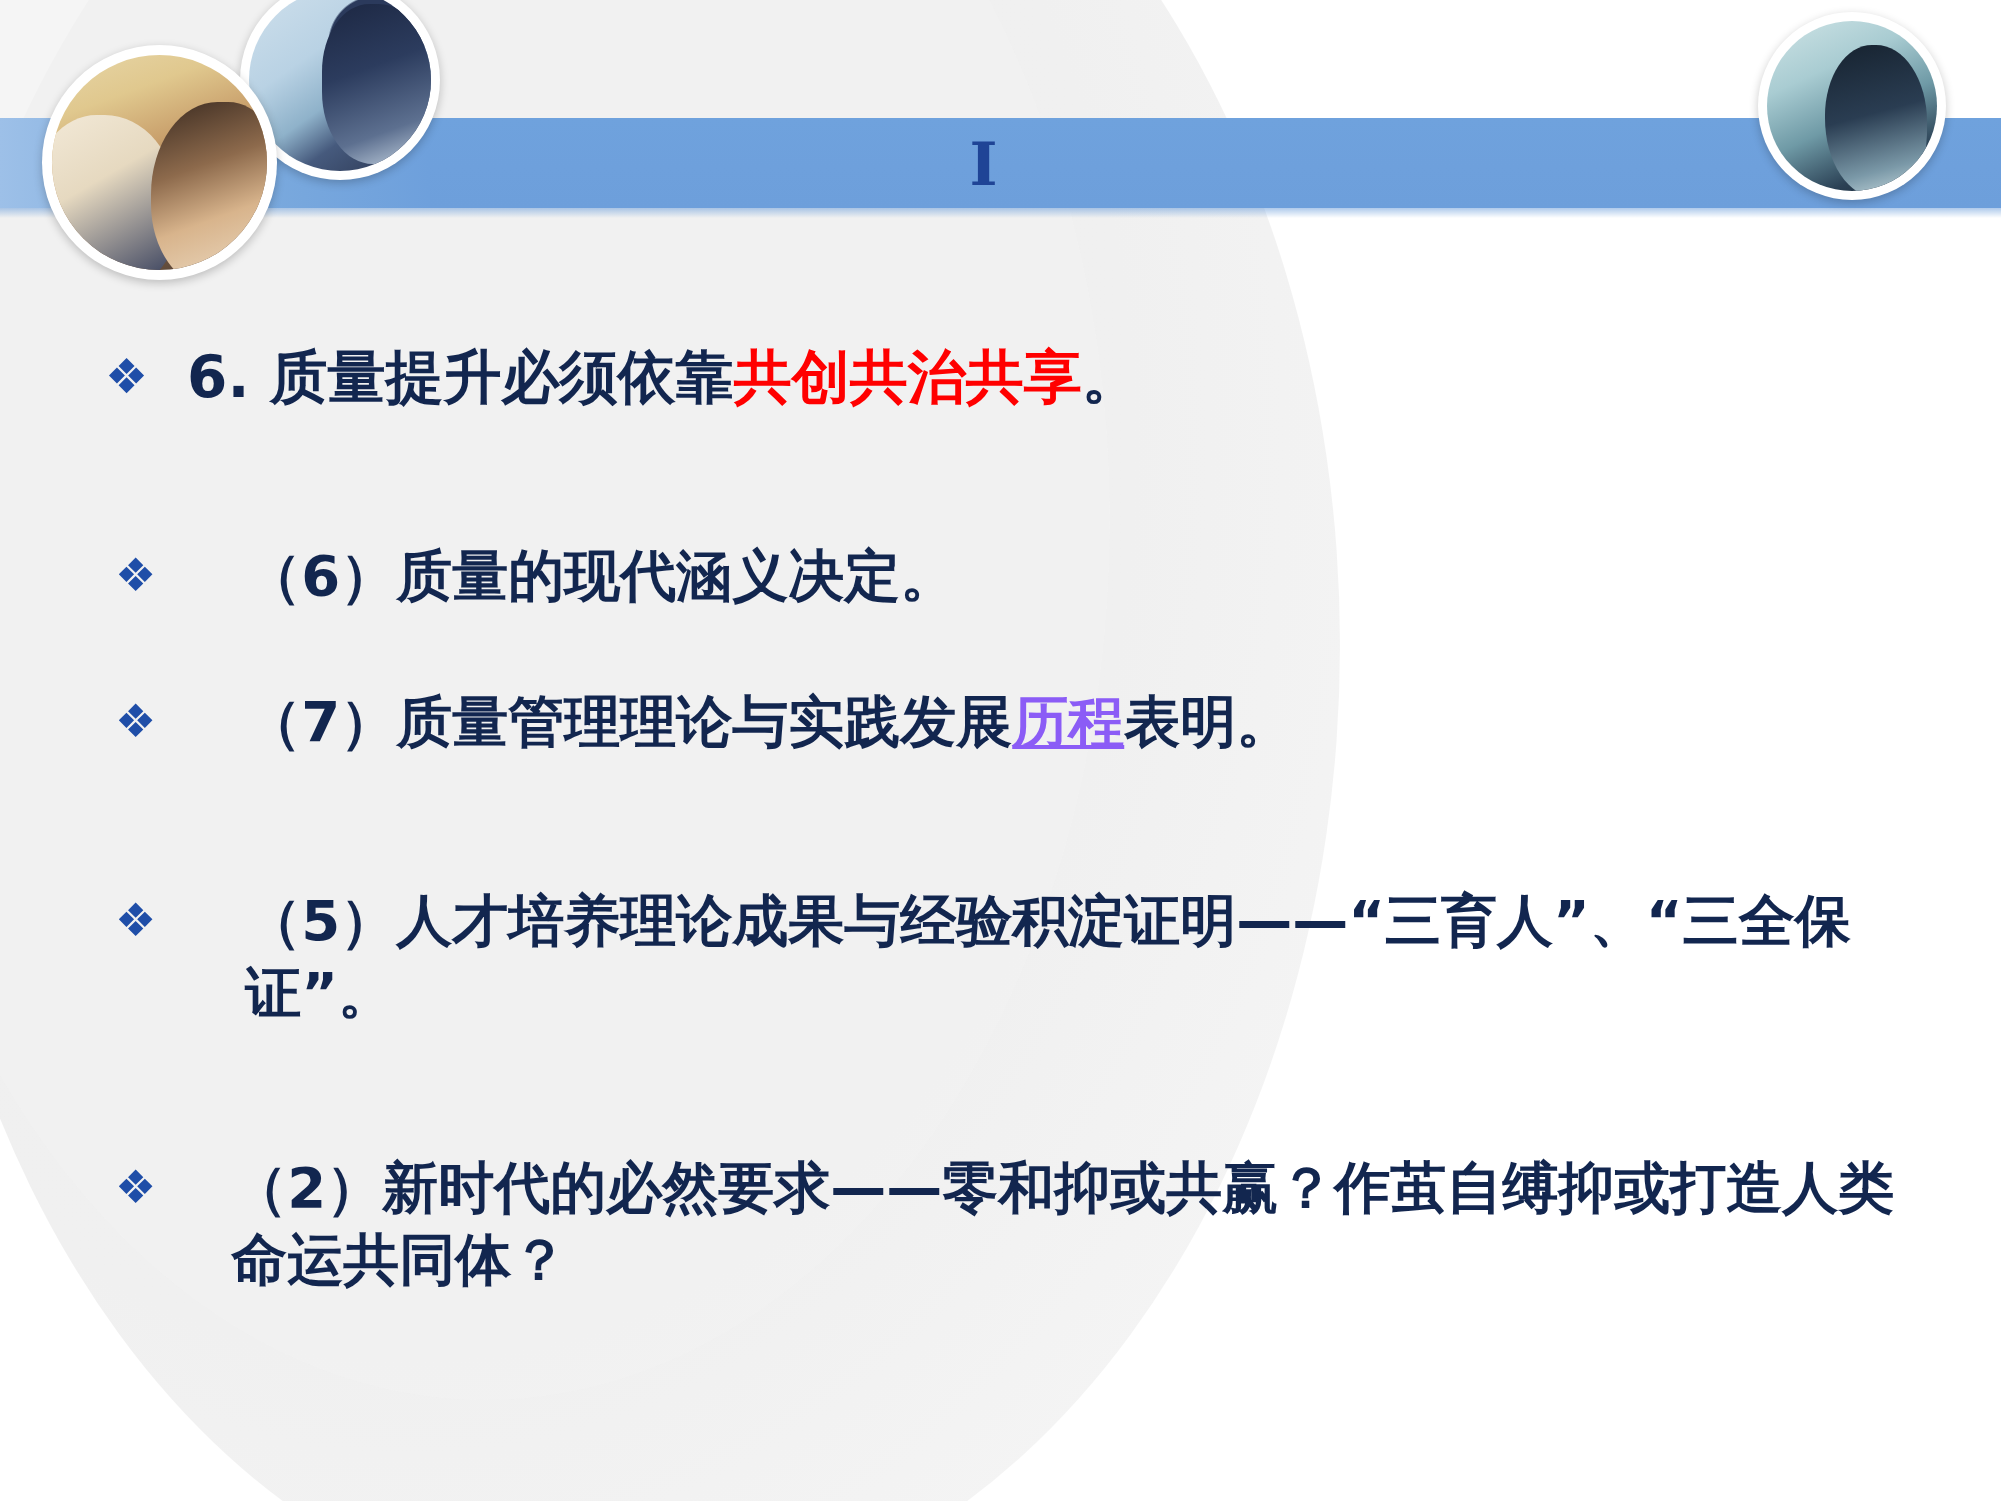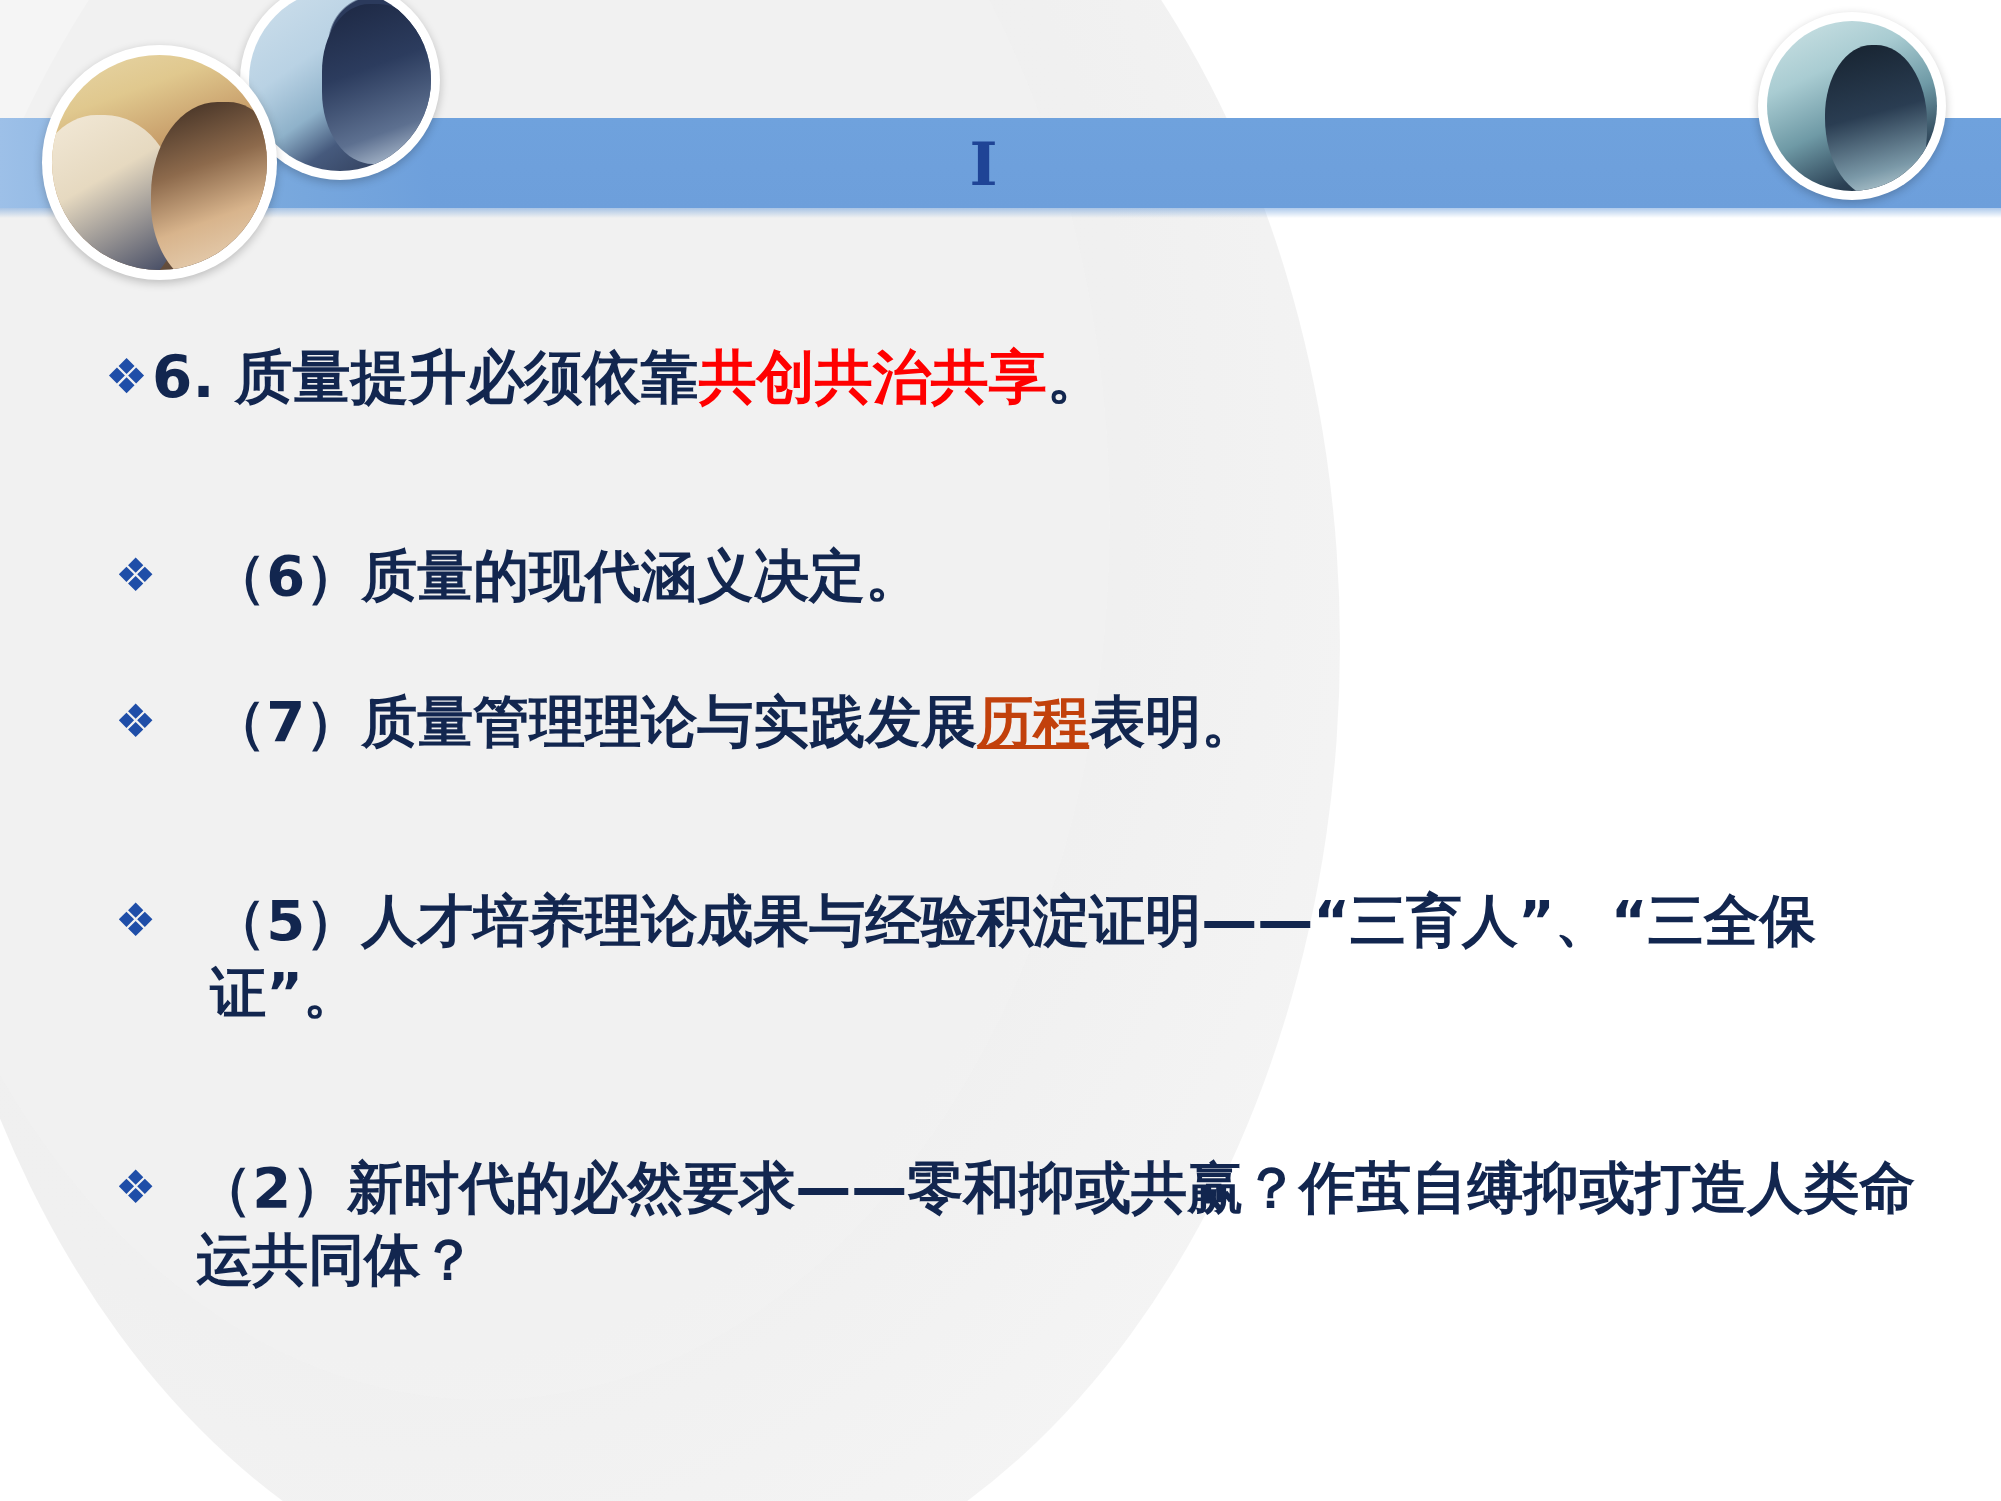--- a/index.html
+++ b/index.html
@@ -141,35 +141,35 @@
     letter-spacing:0px;
   }
   .bullet .marker{
     flex:0 0 auto;
     color:#1f4ea8;
     font-size:46px;
     line-height:1.35;
     margin-right:6px;
     transform:translateY(4px);
   }
-  .bullet .text{flex:1 1 auto;}
+  .bullet .text{flex:1 1 auto;margin-left:35px;}
 
   .b1{left:105px;top:340px;width:1300px;}
   .b1 .text{font-size:58px;}
   .b2{left:115px;top:540px;width:1300px;}
   .b3{left:115px;top:686px;width:1400px;}
   .b4{left:115px;top:885px;width:1810px;}
   .b5{left:115px;top:1152px;width:1810px;}
 
   .b1 .marker{margin-right:4px;font-size:48px;}
   .b2 .marker,.b3 .marker,.b4 .marker,.b5 .marker{margin-right:54px;}
   .b5 .marker{margin-right:40px;}
 
   .hl-red{color:#ff0000;}
-  .hl-orange{color:#c2410c;text-decoration:underline;text-decoration-thickness:4px;text-underline-offset:4px;}
+  .hl-orange{color:#8b5cf6;text-decoration:underline;text-decoration-thickness:4px;text-underline-offset:4px;}
 </style>
 </head>
 <body>
 
 <div id="slide">
 
   <div class="bg-ellipse"></div>
   <div class="bg-ellipse2"></div>
 
   <div class="banner"></div>

